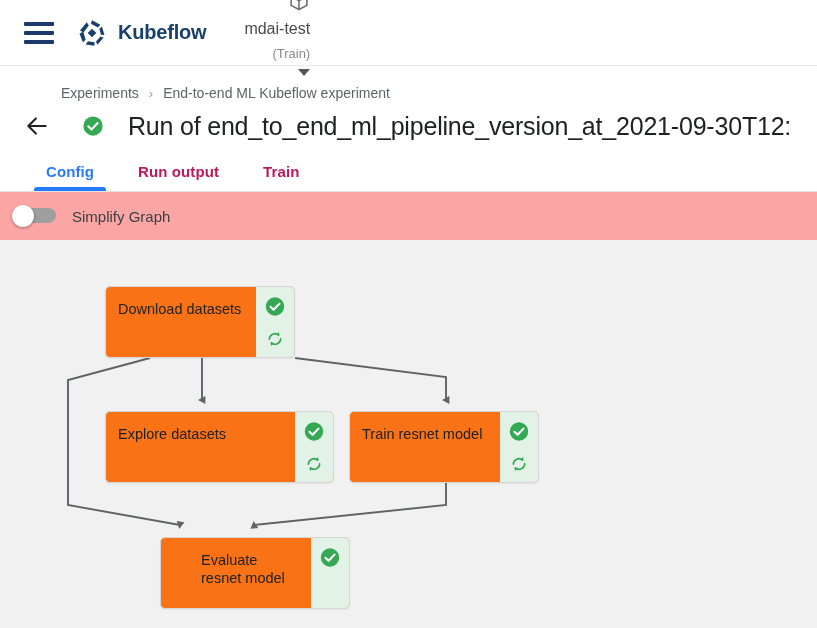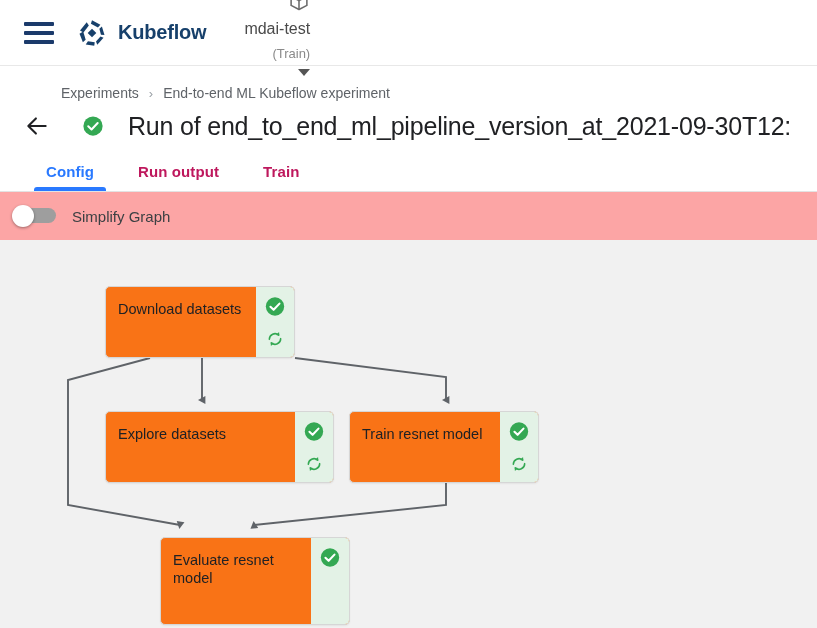--- a/index.html
+++ b/index.html
@@ -375,21 +375,21 @@
         <g fill="none" stroke="#34a853" stroke-width="1.9" stroke-linecap="round">
           <path d="M5.2 12.4 A6.8 6.8 0 0 1 16.4 7.3"></path>
           <path d="M18.8 11.6 A6.8 6.8 0 0 1 7.6 16.7"></path>
         </g>
         <path d="M16.9 3.6 L17.2 7.8 L13.0 7.3 Z" fill="#34a853"></path>
         <path d="M7.1 20.4 L6.8 16.2 L11.0 16.7 Z" fill="#34a853"></path>
       </svg>
     </div>
   </div>
 
-  <div class="node" style="left:160px; top:297px; width:190px; height:88px;">
+  <div class="node" style="left:160px; top:297px; width:190px; height:72px;padding-left:28px;">
     <div class="node-body">
       <div class="node-label">Evaluate resnet model</div>
     </div>
     <div class="node-side">
       <svg class="status-ico" viewBox="0 0 24 24">
         <circle cx="12" cy="12" r="10.5" fill="#34a853"></circle>
         <path d="M6.8 12.3 L10.4 15.8 L17.1 8.7" fill="none" stroke="#ffffff" stroke-width="2.4" stroke-linecap="round" stroke-linejoin="round"></path>
       </svg>
     </div>
   </div>

